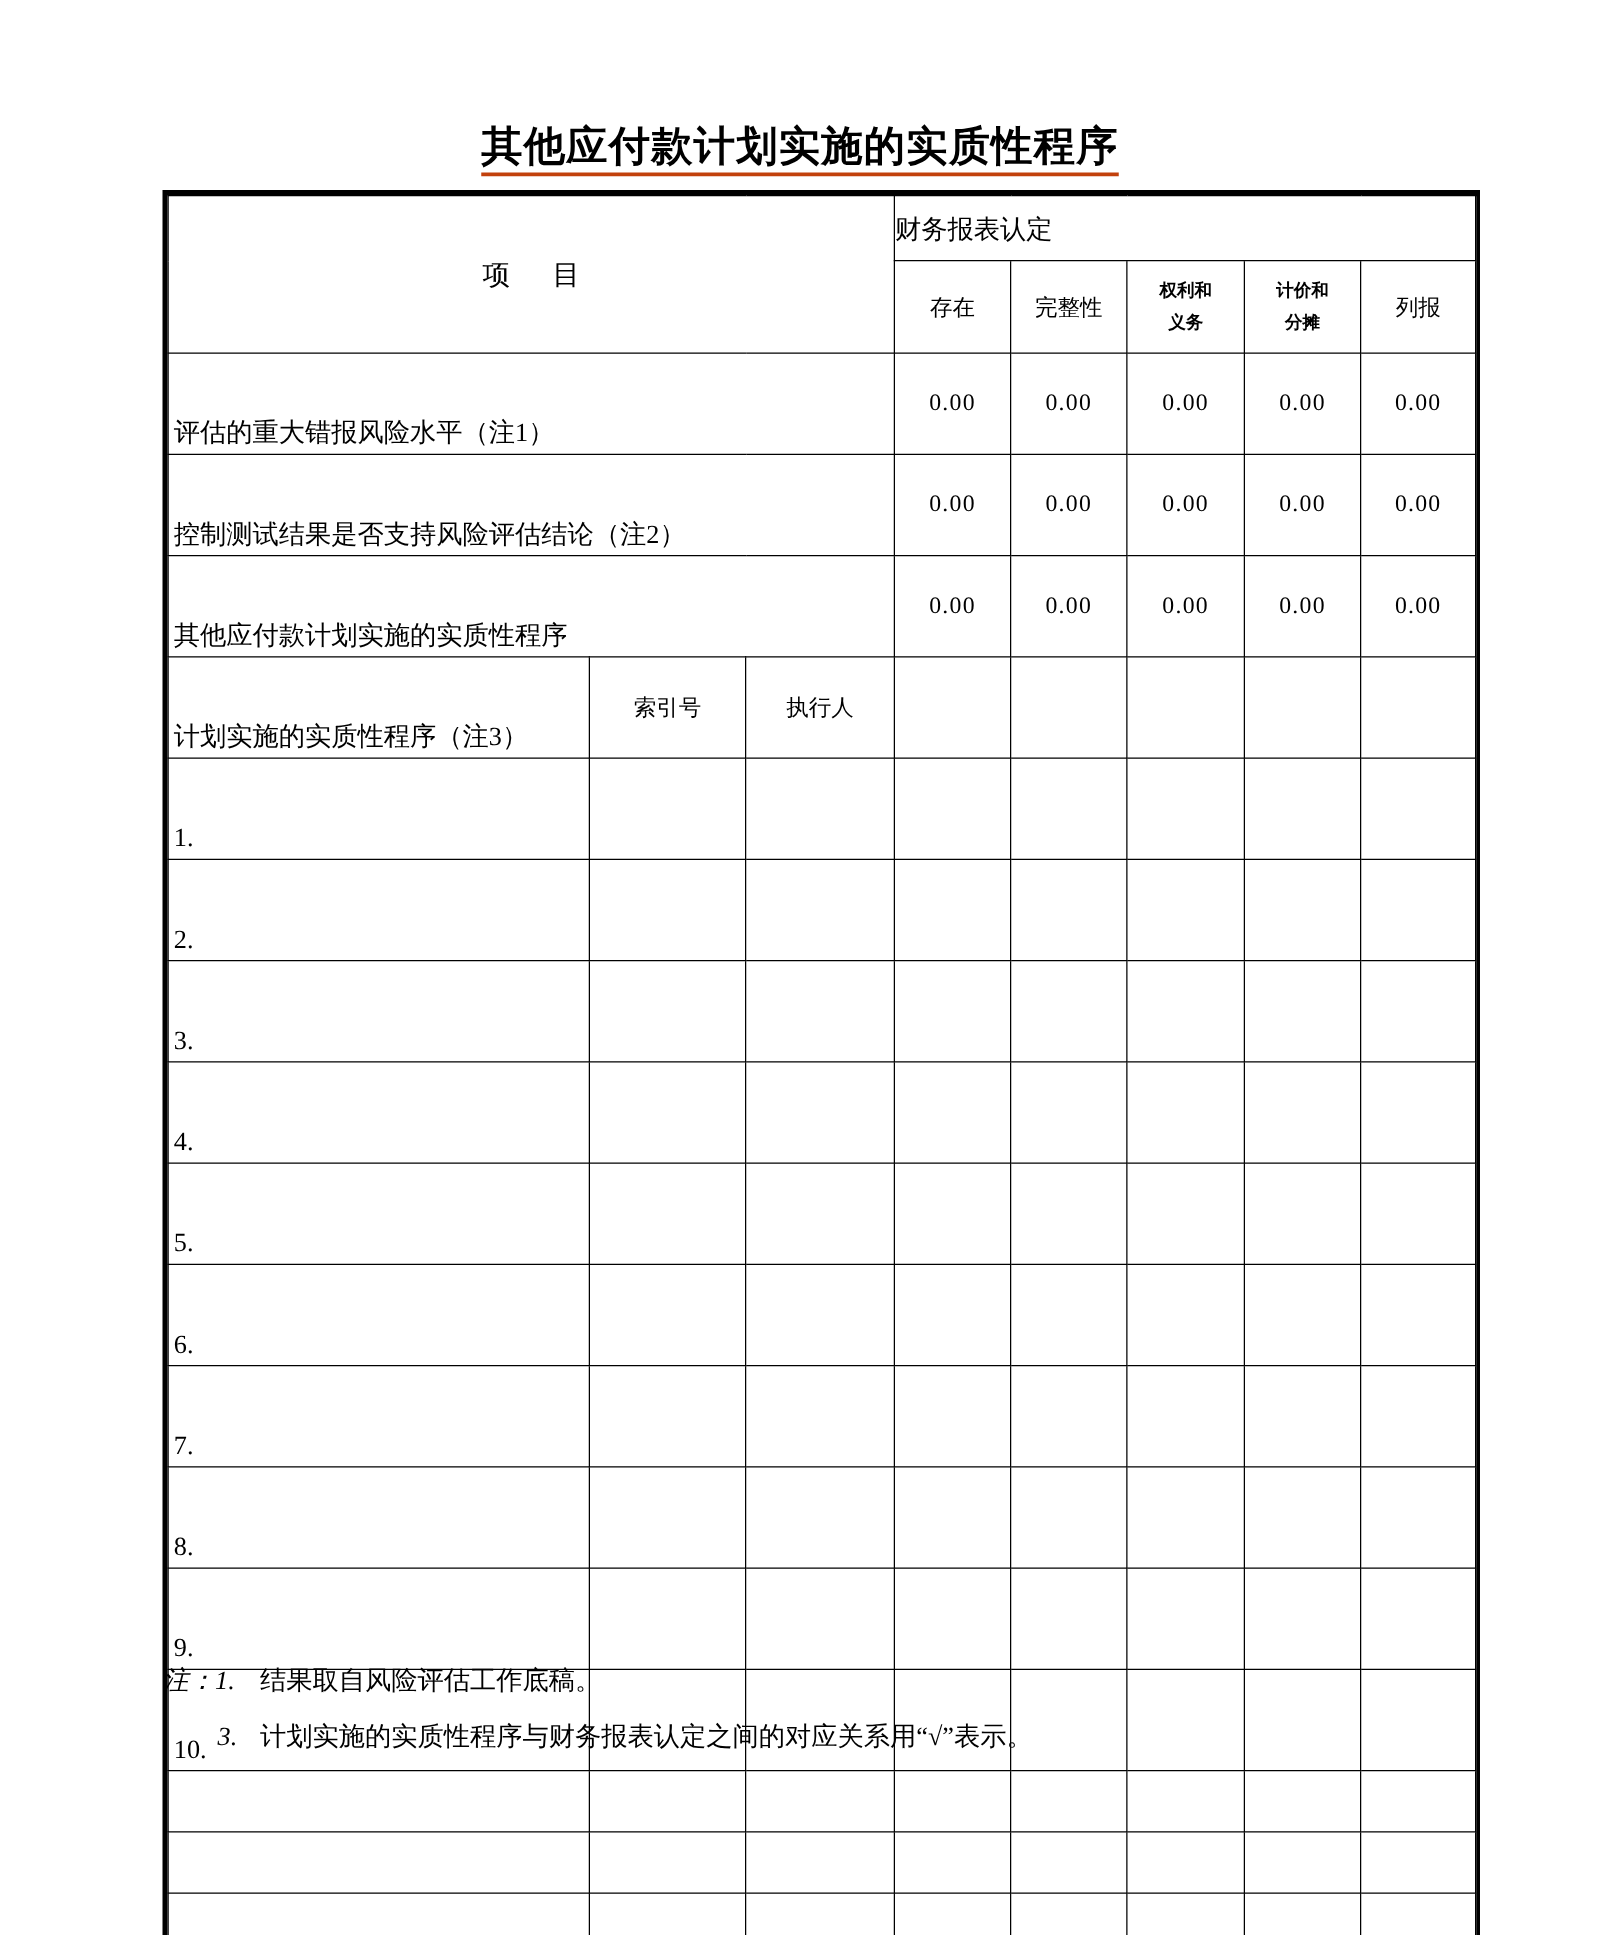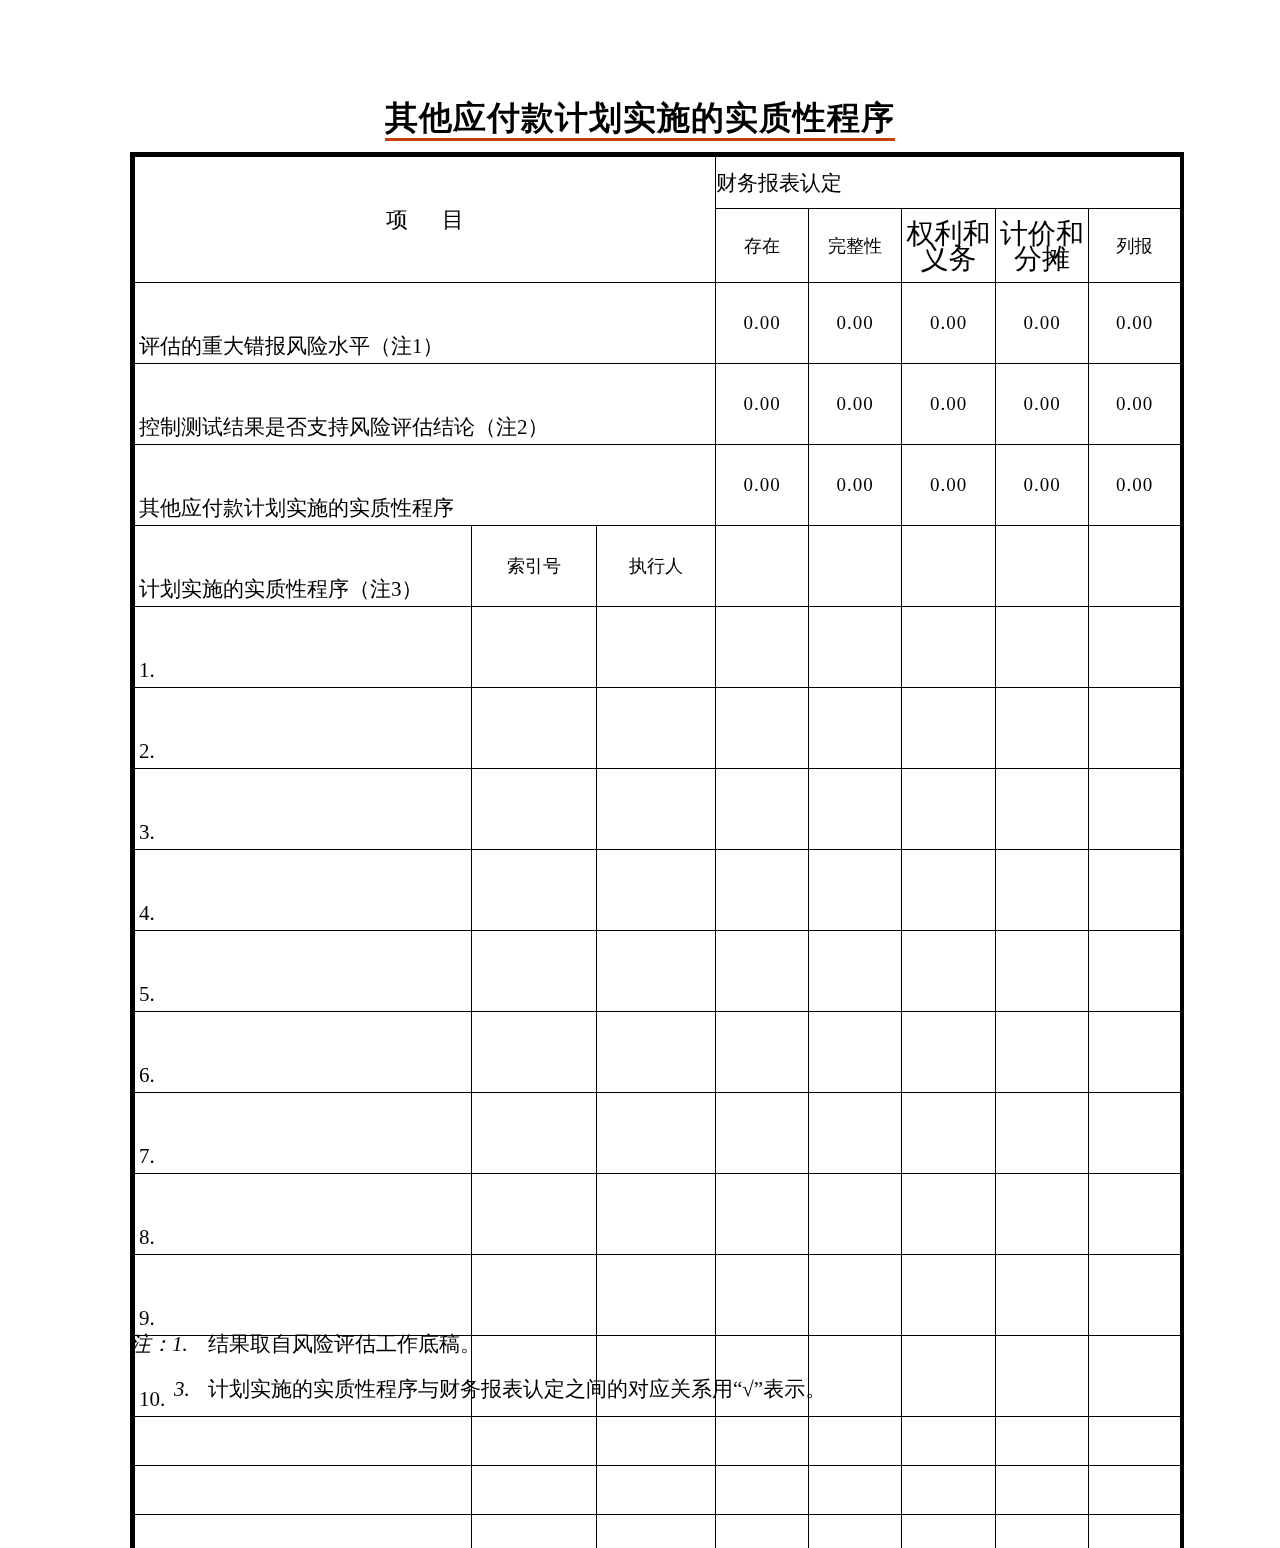--- a/index.html
+++ b/index.html
@@ -83,22 +83,23 @@
     margin-top: 44px;
   }
   .cell-center {
     text-align: center;
     font-size: 18px;
     line-height: 26px;
     white-space: nowrap;
   }
   .cell-center.two-line {
     line-height: 25px;
-    font-size: 28px;
+    font-size: 14px;
     white-space: normal;
+    font-weight: bold;
   }
   .num-val {
     text-align: center;
     font-size: 19px;
     letter-spacing: 1px;
   }
   .item-head {
     text-align: center;
     font-size: 22px;
   }

